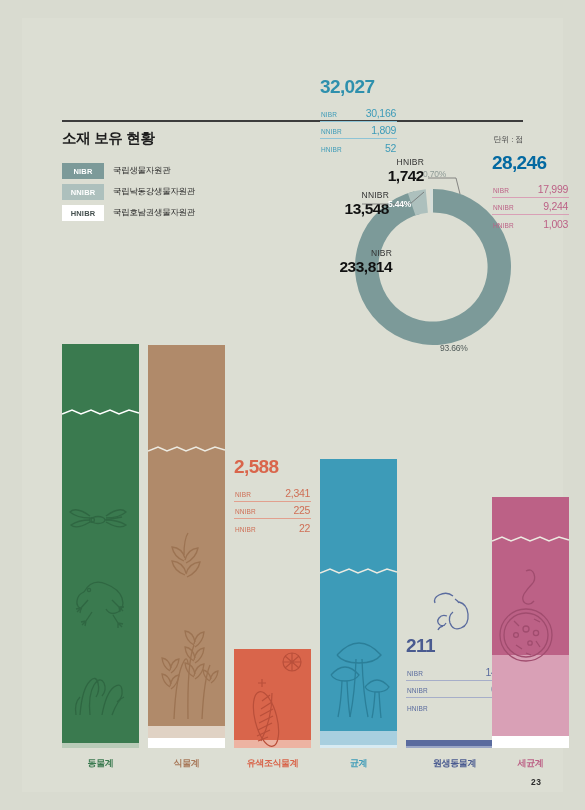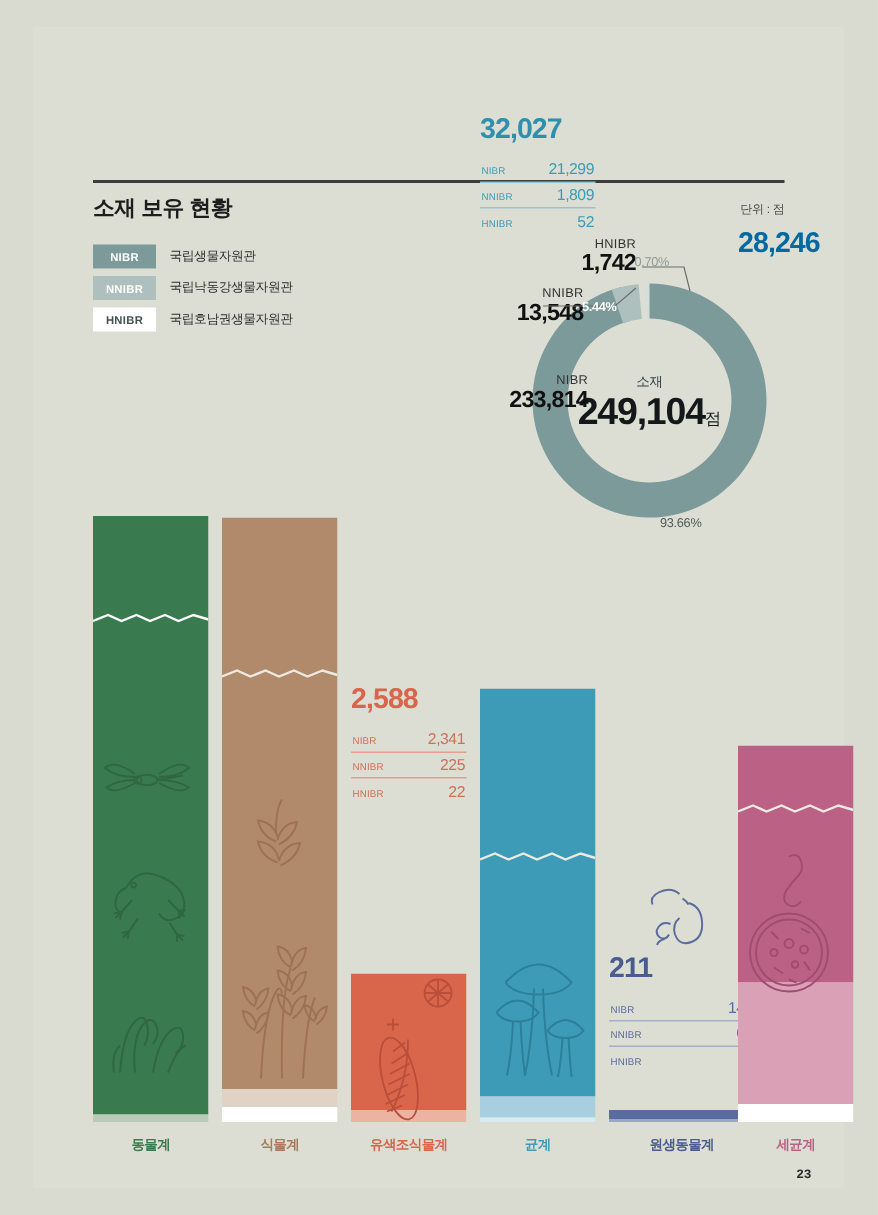--- a/index.html
+++ b/index.html
@@ -117,24 +117,20 @@
     <svg class="donut-svg" width="190" height="165" viewBox="0 0 190 165">
       <g transform="translate(95,82)">
 
         <path fill="#7c9a99" d="M 0,-78 A 78,78 0 1 1 -18.6,-75.75 L -13.0,-53.03 A 54.6,54.6 0 1 0 0,-54.6 Z"></path>
 
         <path fill="#adc0bd" d="M -21.9,-74.86 A 78,78 0 0 1 -3.9,-77.9 L -2.73,-54.53 A 54.6,54.6 0 0 0 -15.33,-52.4 Z" transform="rotate(-2.5)"></path>
 
         <path fill="#d5dedb" d="M -3.2,-77.93 A 78,78 0 0 1 -0.4,-78 L -0.28,-54.6 A 54.6,54.6 0 0 0 -2.24,-54.55 Z"></path>
       </g>
     </svg>
-    <div class="donut-center">
-      <div class="cap">소재</div>
-      <div class="big"><span>249,104</span><span class="suffix">점</span></div>
-    </div>
   </div>
 
   <div class="cal" style="left:320px;top:248px;width:72px;">
     <div class="k">NIBR</div>
     <div class="v">233,814</div>
   </div>
   <div class="cal" style="left:327px;top:190px;width:62px;">
     <div class="k">NNIBR</div>
     <div class="v">13,548</div>
   </div>
@@ -255,21 +251,21 @@
       </svg>
     </div>
     <div class="col-name" style="color:#d9654b;">유색조식물계</div>
   </div>
 
   <div class="col" style="left:320px;width:77px;">
     <div class="col-total" style="top:-383px;color:#2e90ad;">32,027</div>
     <div class="brk" style="top:-355px;">
       <div class="brk-row" style="border-color:#8ec4d6;">
         <span class="brk-k" style="color:#3d9bb8;">NIBR</span>
-        <span class="brk-v" style="color:#3d9bb8;">21,299</span>
+        <span class="brk-v" style="color:#3d9bb8;">30,166</span>
       </div>
       <div class="brk-row" style="border-color:#8ec4d6;">
         <span class="brk-k" style="color:#3d9bb8;">NNIBR</span>
         <span class="brk-v" style="color:#3d9bb8;">1,809</span>
       </div>
       <div class="brk-row" style="border-color:#8ec4d6;">
         <span class="brk-k" style="color:#3d9bb8;">HNIBR</span>
         <span class="brk-v" style="color:#3d9bb8;">52</span>
       </div>
     </div>
@@ -326,20 +322,34 @@
     </div>
     <div class="bar" style="height:8px;">
       <div class="seg" style="top:0;height:6px;background:#5a6b9e;"></div>
       <div class="seg" style="top:6px;height:2px;background:#9aa6c6;"></div>
     </div>
     <div class="col-name" style="color:#4a5b90;">원생동물계</div>
   </div>
 
   <div class="col" style="left:492px;width:77px;">
     <div class="col-total" style="top:-345px;color:#0369a1;">28,246</div>
+    <div class="brk" style="top:-317px;">
+      <div class="brk-row" style="border-color:#d9a0b6;">
+        <span class="brk-k" style="color:#bc6186;">NIBR</span>
+        <span class="brk-v" style="color:#bc6186;">17,999</span>
+      </div>
+      <div class="brk-row" style="border-color:#d9a0b6;">
+        <span class="brk-k" style="color:#bc6186;">NNIBR</span>
+        <span class="brk-v" style="color:#bc6186;">9,244</span>
+      </div>
+      <div class="brk-row" style="border-color:#d9a0b6;">
+        <span class="brk-k" style="color:#bc6186;">HNIBR</span>
+        <span class="brk-v" style="color:#bc6186;">1,003</span>
+      </div>
+    </div>
     <div class="bar" style="height:251px;">
       <div class="seg" style="top:0;height:158px;background:#bc6186;"></div>
       <div class="seg" style="top:158px;height:81px;background:#d9a0b6;"></div>
       <div class="seg" style="top:239px;height:12px;background:#ffffff;"></div>
       <svg class="zig" style="top:38px;" viewBox="0 0 77 9" preserveAspectRatio="none">
         <polyline points="0,6 10,2 19,6 29,2 38,6 48,2 57,6 67,2 77,5" fill="none" stroke="#eceae1" stroke-width="1.6"></polyline>
       </svg>
       <svg style="position:absolute;left:4px;top:64px;" width="70" height="110" viewBox="0 0 70 110">
         <g fill="none" stroke="#a04c6e" stroke-width="1.3">
           <path d="M30,10 q6,-3 8,3 q2,6 -2,10 q-4,4 -8,10 q-3,6 1,9 q5,3 9,-2"></path>

